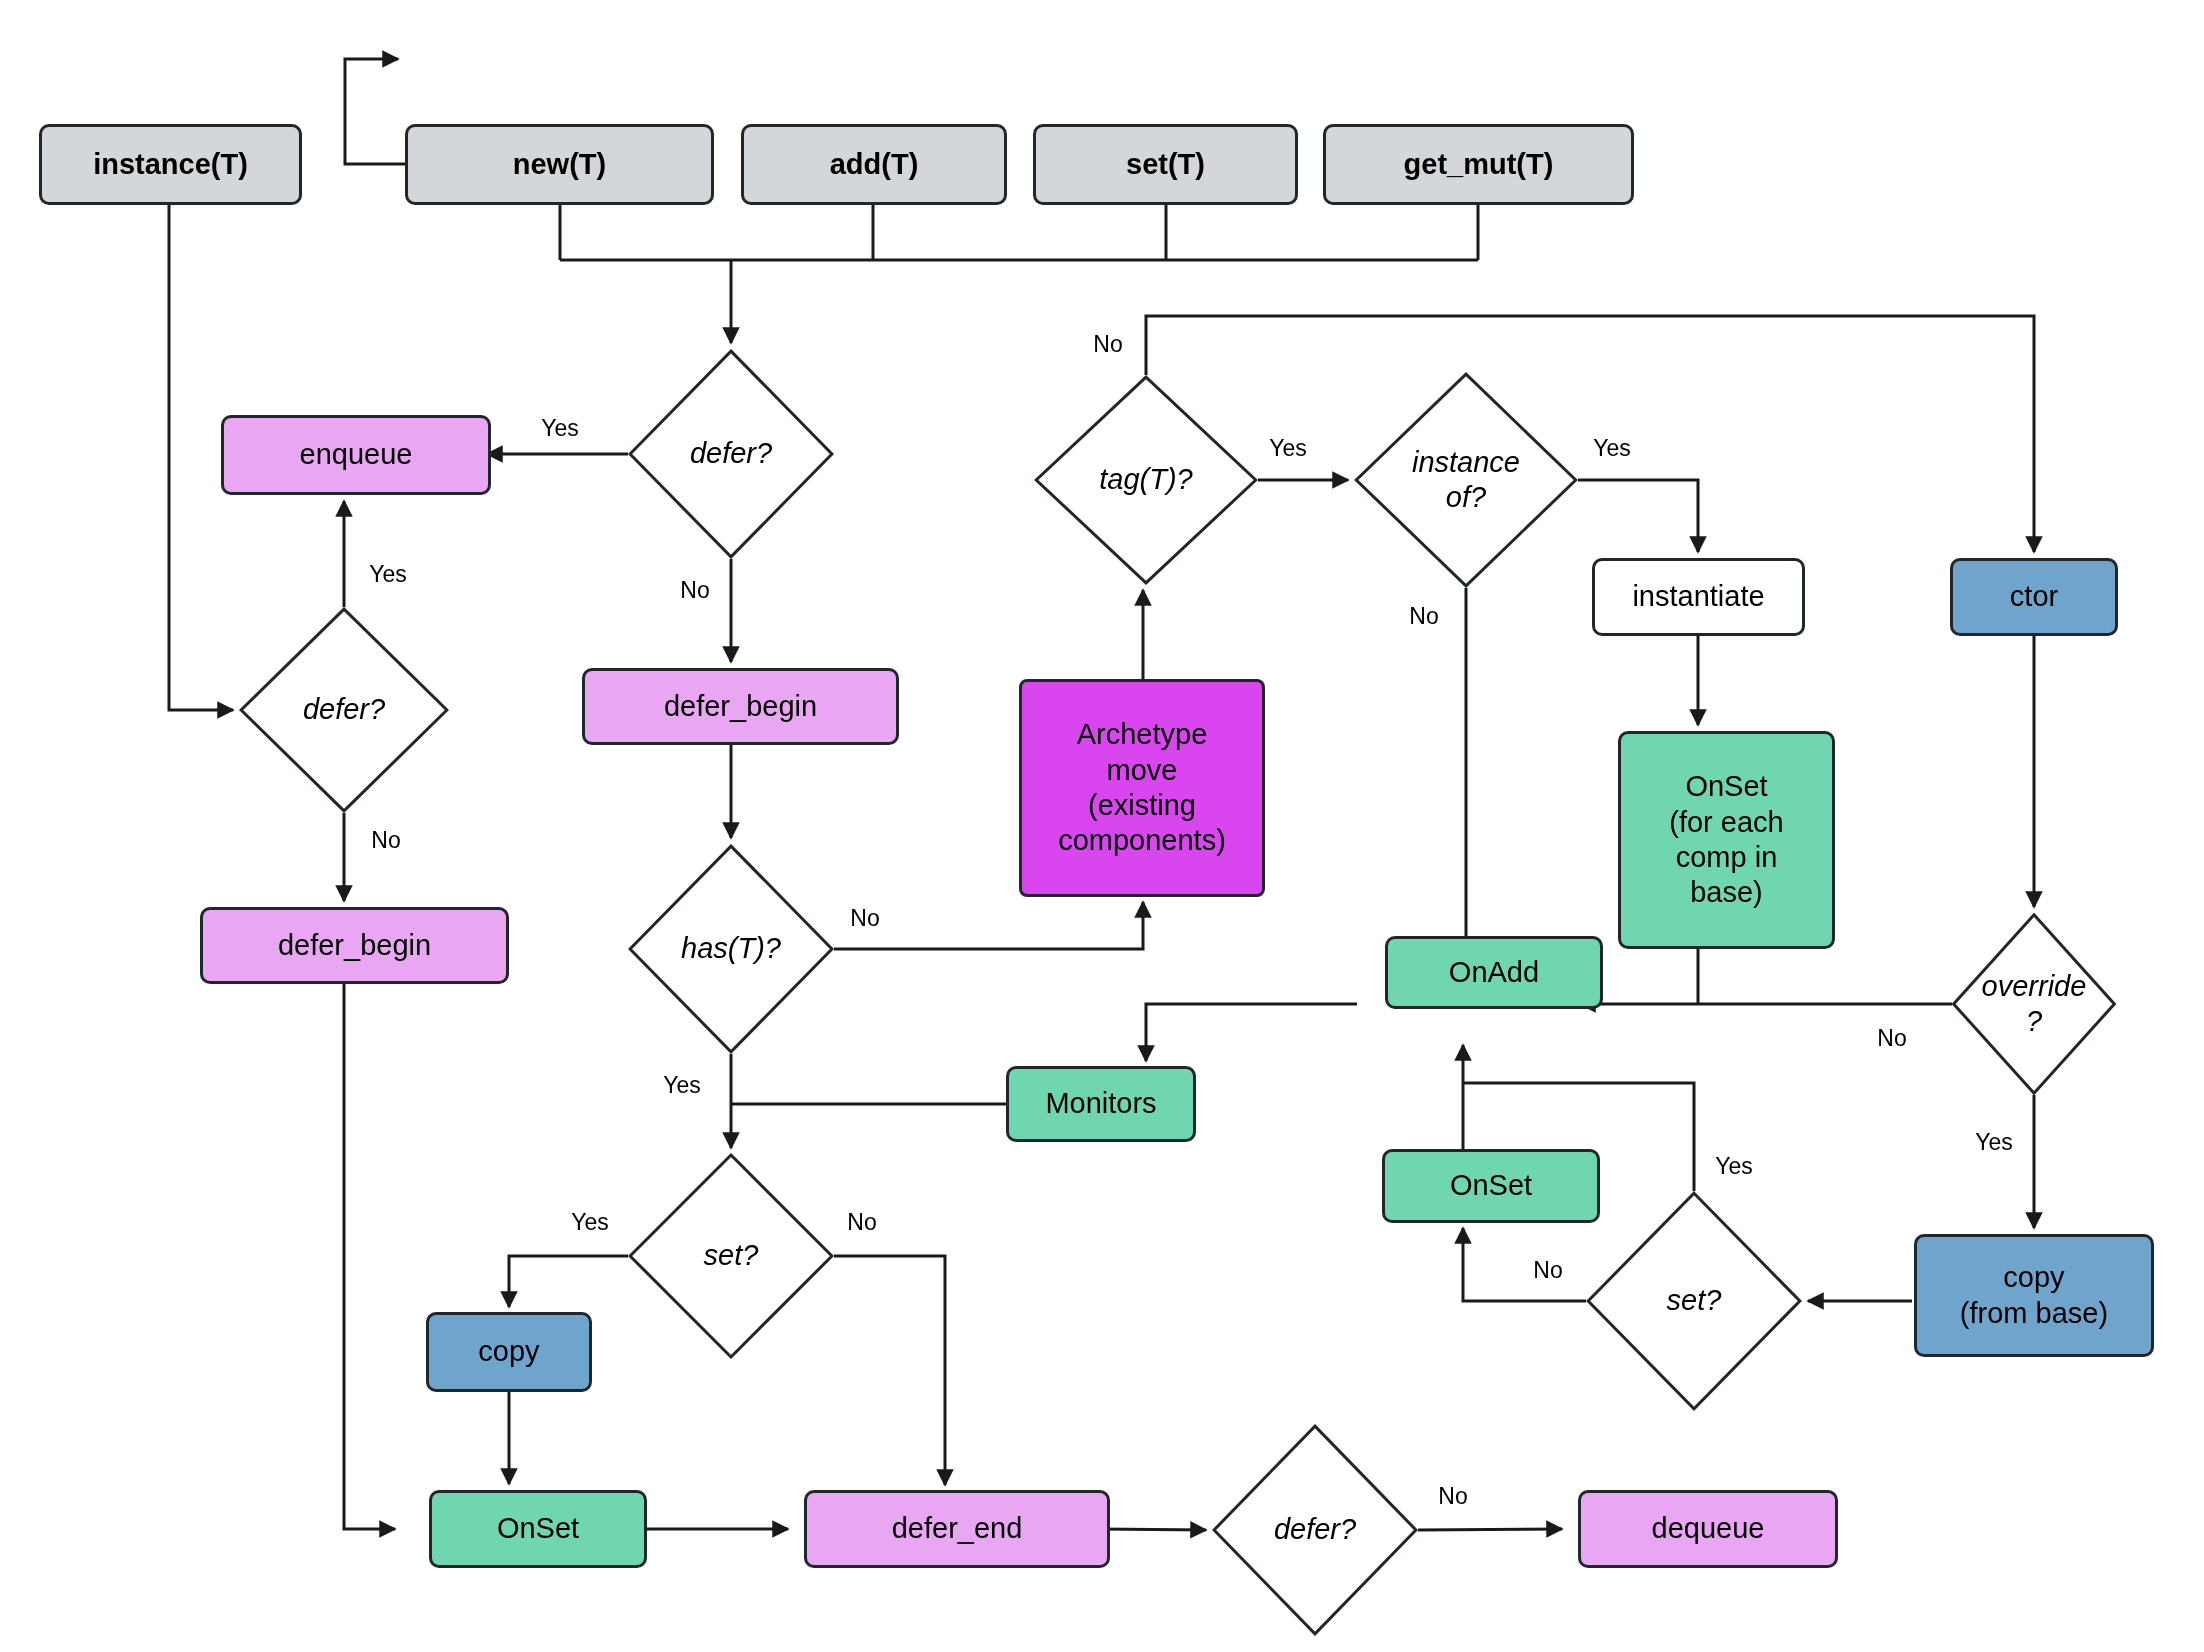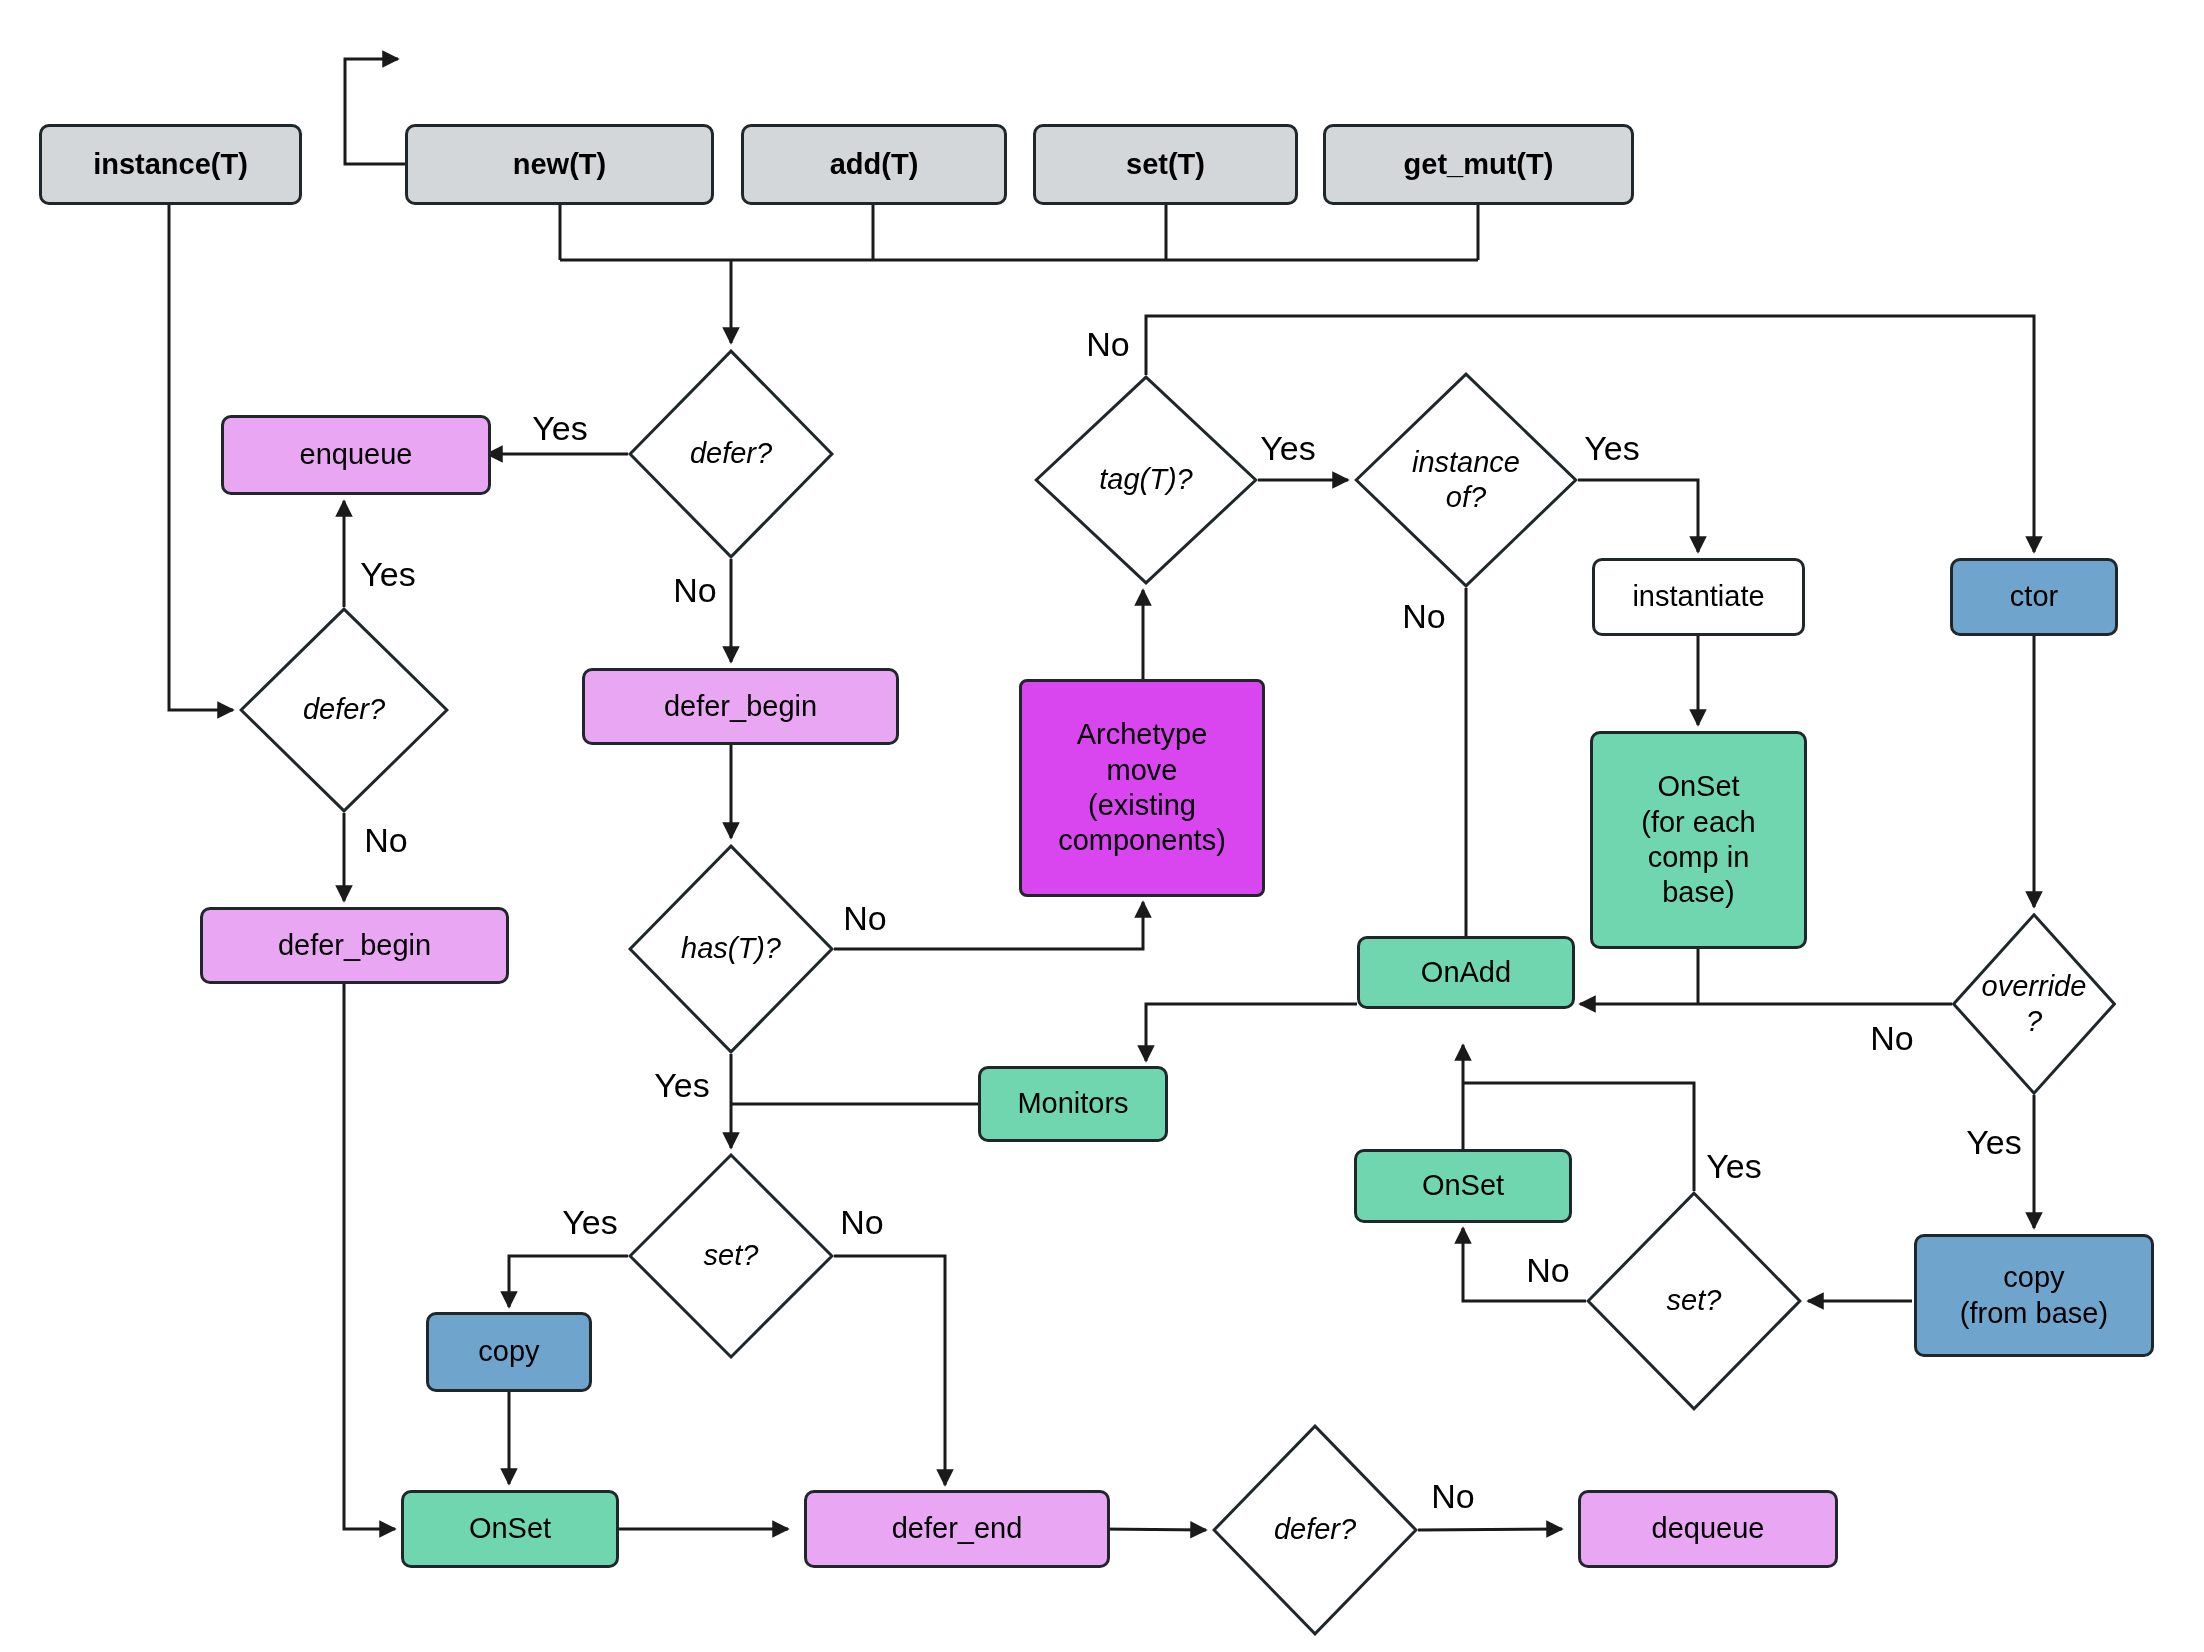--- a/index.html
+++ b/index.html
@@ -9,32 +9,32 @@
   }
   svg.edges { position:absolute; left:0; top:0; width:2204px; height:1652px; }
   svg.edges polyline { fill:none; stroke:#1a1a1a; stroke-width:3; }
   .node {
     position:absolute; display:flex; align-items:center; justify-content:center;
     text-align:center; box-sizing:border-box;
   }
   .box { border:3px solid #20272b; border-radius:10px; }
   .entry   { background:#d4d7d9; font-weight:bold; }
   .defer-op{ background:#e9a6f2;margin-left:10px; }
-  .hook    { background:#70d6b0; }
+  .hook    { background:#70d6b0;margin-left:28px; }
   .native  { background:#6fa4cc; }
   .arch    { background:#d946ef;border-radius:8px; }
   .plain   { background:#ffffff; }
   .diamond { background:transparent; border:none; }
   .diamond svg { position:absolute; left:0; top:0; width:100%; height:100%; }
   .diamond polygon { fill:#ffffff; stroke:#20272b; stroke-width:3; vector-effect:non-scaling-stroke; }
   .lbl { position:relative; z-index:1; white-space:pre-line; font-size:29px; line-height:1.22; padding:0 6px; }
   .italic { font-style:italic; }
   .edge-label {
     position:absolute; transform:translate(-50%,-50%);
-    font-size:34px; line-height:1; white-space:nowrap;text-align:center;
+    font-size:23px; line-height:1; white-space:nowrap;text-align:center;
   }
 </style>
 </head>
 <body>
 
 <div class="canvas">
 
   <svg class="edges" xmlns="http://www.w3.org/2000/svg">
     <defs>
       <marker id="arrow" viewBox="0 0 12 12" refX="10" refY="6" markerWidth="7" markerHeight="7" orient="auto">

